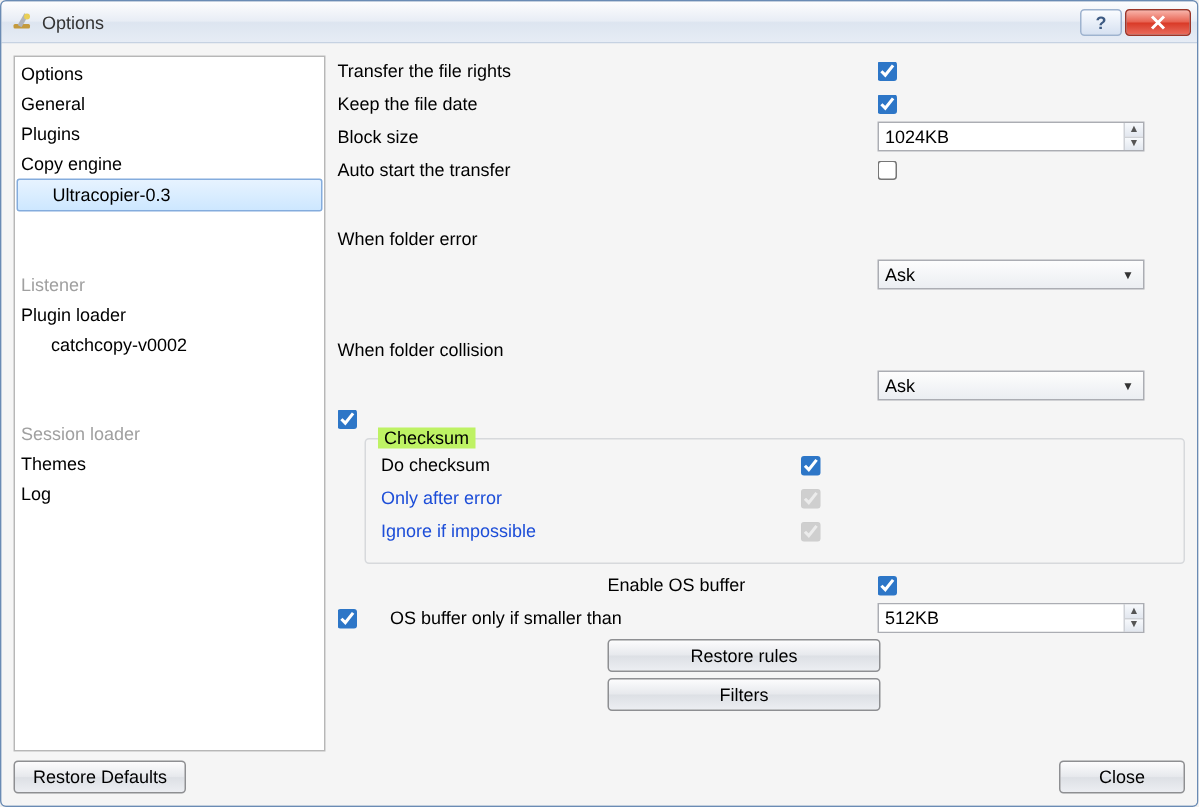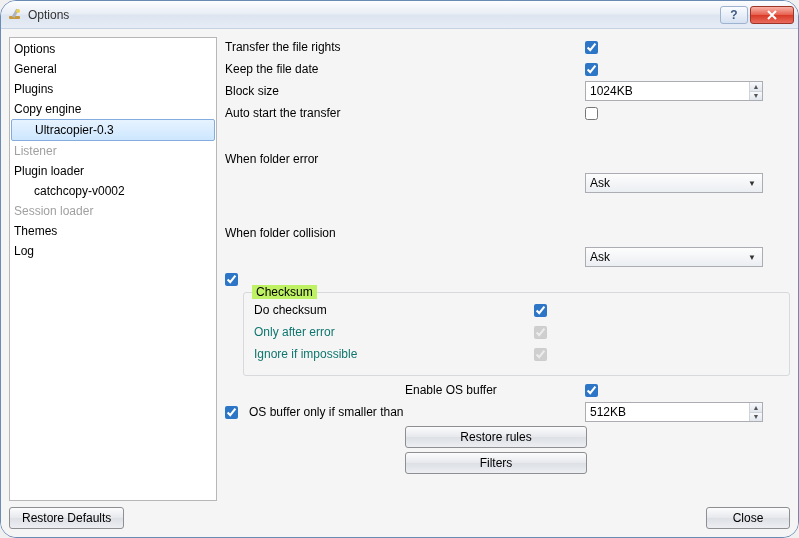--- a/index.html
+++ b/index.html
@@ -7,21 +7,21 @@
   font-family: "Segoe UI", Tahoma, sans-serif;
   font-size: 12px;
   background: #f0f0f0;
   color: #000;
 }
 .window {
   width: 799px;
   height: 538px;
   background: #f5f5f5;
   border: 1px solid #6a8bb4;
-  border-radius: 16px;
+  border-radius: 4px;
   display: flex;
   flex-direction: column;
   overflow: hidden;
 }
 .titlebar {
   height: 28px;
   background: linear-gradient(to bottom, #fdfdfe, #e8edf5 48%, #dde5f0 52%, #e6ecf5);
   border-bottom: 1px solid #c6d2e2;
   display: flex;
   align-items: center;
@@ -65,21 +65,21 @@
   overflow: auto;
   padding-top: 1px;
 }
 .sidebar .item {
   padding: 2px 4px;
   font-size: 12px;
   line-height: 16px;
   white-space: nowrap;
 }
 .sidebar .item.child { padding-left: 24px; }
-.sidebar .item.disabled { color: #a0a0a0; }
+.sidebar .item.disabled { color: #a0a0a0; margin-top: 39px; }
 .sidebar .item.selected {
   background: linear-gradient(to bottom,#e7f3ff,#cde7ff);
   border: 1px solid #84acdd;
   border-radius: 2px;
   margin: 0 1px;
   padding-left: 23px;
 }
 .content {
   flex: 1;
   position: relative;
@@ -137,42 +137,42 @@
   padding: 6px 10px 10px 10px;
   position: relative;
 }
 .groupbox .legend {
   position: absolute; top: -8px; left: 8px;
   background: #bef264;
   padding: 0 4px;
 }
 .gb-row { display: flex; align-items: center; height: 22px; }
 .gb-row .gb-label { width: 280px; }
-.gb-row.disabled .gb-label { color: #0f766e; }
+.gb-row.disabled .gb-label { color: #1d4ed8; }
 .btn {
   height: 22px;
   min-width: 80px;
   padding: 0 12px;
   border: 1px solid #8e8f92;
   border-radius: 3px;
   background: linear-gradient(to bottom,#fcfcfd,#e7e9ed 48%,#dde0e5 52%,#eceef2);
   font: inherit;
   cursor: default;
 }
 .mid-btn {
   width: 182px;
 }
 .bottombar {
   display: flex;
   padding-top: 6px;
   gap: 2px;
 }
 .bottombar .spacer { flex: 1; }
 .os-check {
-  display: flex; align-items: center; gap: 9px;
+  display: flex; align-items: center; gap: 20px;
 }
 .inline-check-label { margin-left: 2px; }
 </style>
 </head>
 <body>
 
 <div class="window">
   <div class="titlebar">
     <span class="app-icon">
       <svg viewBox="0 0 16 16">

